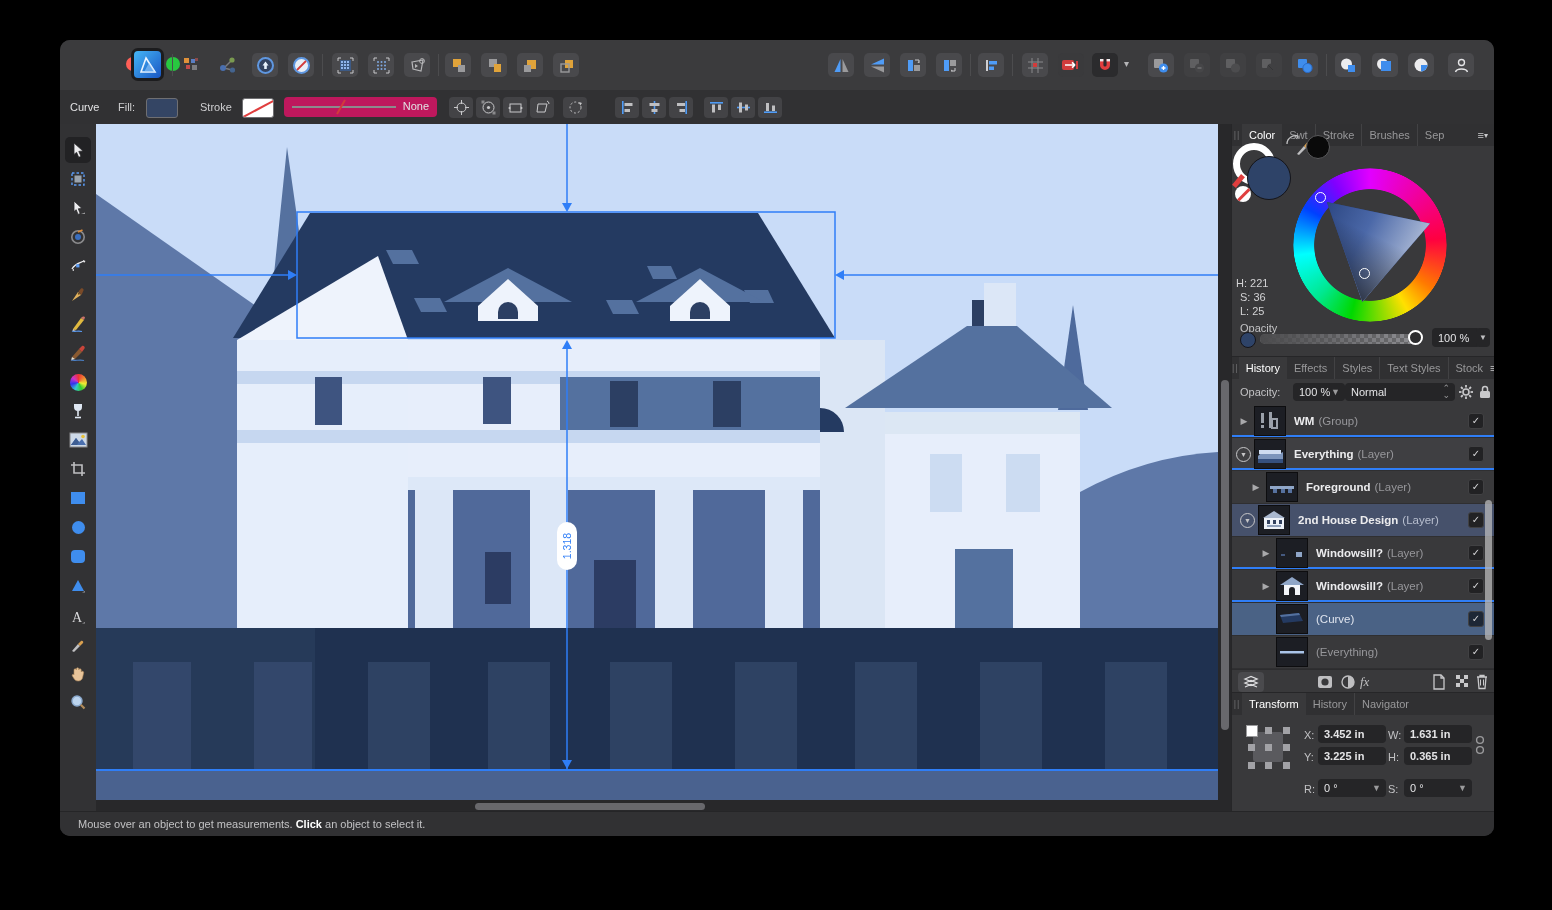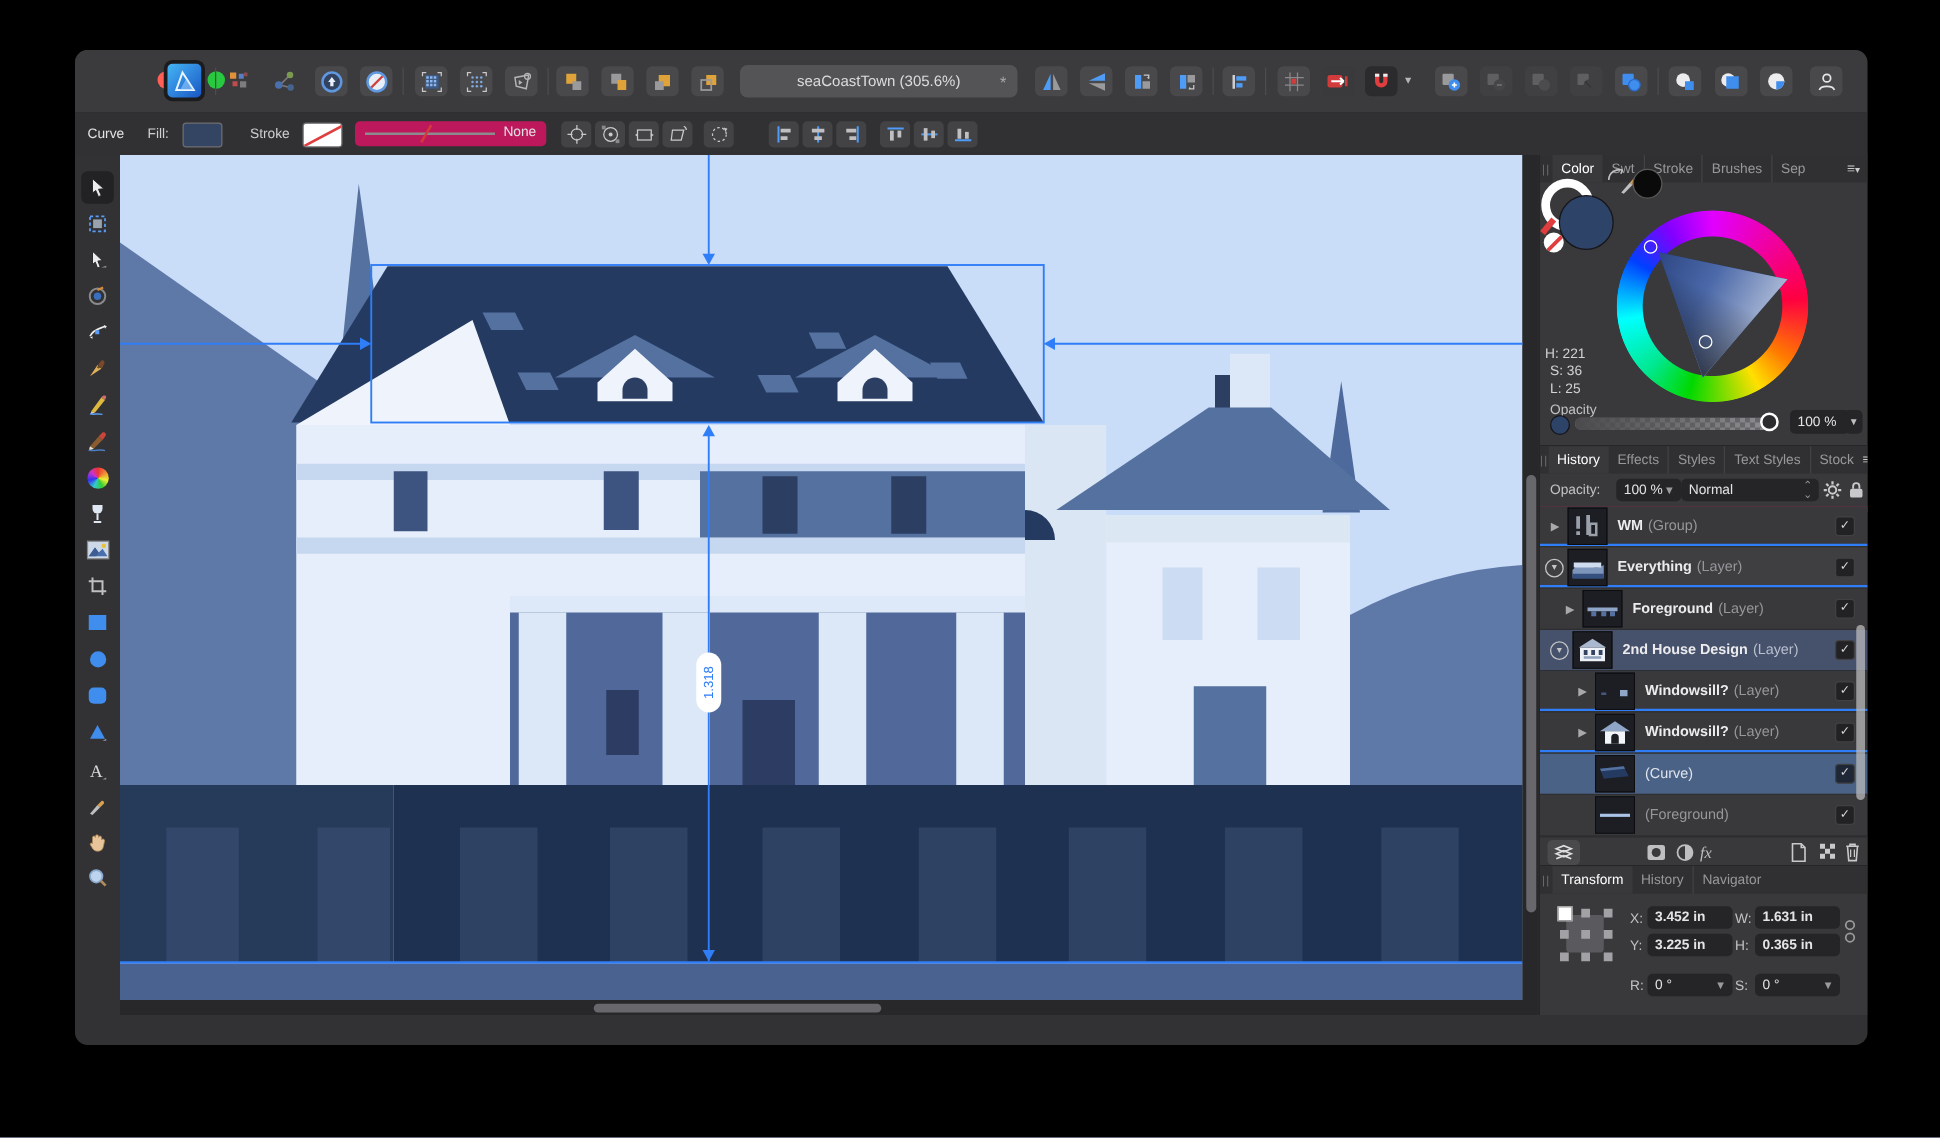--- a/index.html
+++ b/index.html
@@ -179,24 +179,20 @@
           <rect x="3" y="9" width="7" height="7" fill="#9a9a9c"></rect>
         </svg>
     </div>
     <div class="tile" style="left:493px">
       <svg width="19" height="19" viewBox="0 0 19 19">
           <rect x="8" y="4" width="8" height="8" fill="#e0a33a"></rect>
           <rect x="4" y="8" width="8" height="8" fill="none" stroke="#9a9a9c" stroke-width="1.4"></rect>
         </svg>
     </div>
 
-    <div class="titlefield">
-      <span>seaCoastTown (305.6%)</span>
-      <span class="star">*</span>
-    </div>
 
     <div class="tile" style="left:768px">
       <svg width="19" height="19" viewBox="0 0 19 19">
           <path d="M8.5 3 V16 L2.5 16 Z" fill="#4f9cf7"></path>
           <path d="M10.5 3 V16 L16.5 16 Z" fill="#9a9a9c"></path>
         </svg>
     </div>
     <div class="tile" style="left:804px">
       <svg width="19" height="19" viewBox="0 0 19 19">
           <path d="M3 8.5 H16 L16 2.5 Z" fill="#4f9cf7"></path>
@@ -827,21 +823,21 @@
         <span class="lname"></span>
           <span class="ltype" style="color:#dfe4ee;margin-left:0">(Curve)</span>
         <span class="lcheck" style="background:#1d2736">✓</span>
       </div>
       <div class="layerrow" style="top:279px;padding-left:40px">
         <div class="thumb"><svg width="30" height="28" viewBox="0 0 30 28">
               <rect width="30" height="28" fill="#1c1e24"></rect>
               <rect x="3" y="13" width="24" height="2.5" fill="#aac4e8"></rect>
             </svg></div>
         <span class="lname"></span>
-          <span class="ltype" style="margin-left:0">(Foreground)</span>
+          <span class="ltype" style="margin-left:0">(Everything)</span>
         <span class="lcheck">✓</span>
       </div>
 
       <div style="position:absolute;right:2px;top:143px;width:7px;height:140px;border-radius:4px;background:#b9b9bb;opacity:.75"></div>
 
       <div style="position:absolute;left:0;right:0;top:312px;height:24px;background:#39393b;border-top:1px solid #2c2c2e">
         <div style="position:absolute;left:6px;top:2px;width:26px;height:20px;background:#4a4a4d;border-radius:4px" class="ibtn">
           <svg width="16" height="14" viewBox="0 0 16 14">
               <path d="M2 4 L8 1.5 L14 4 L8 6.5 Z M2 8 L8 5.5 L14 8 L8 10.5 Z M2 12 L8 9.5 L14 12" fill="none" stroke="#dedee0" stroke-width="1.3"></path>
             </svg>
@@ -927,13 +923,16 @@
           <span class="cv">▼</span>
         </div>
       <span style="position:absolute;left:156px;top:90px;color:#c2c2c4">S:</span>
       <div class="fieldbox" style="left:172px;top:86px;width:62px;height:18px">
           <span>0 °</span>
           <span class="cv">▼</span>
         </div>
     </div>
   </div>
 
+  <div class="statusbar">
+    <span><span>Mouse over an object to get measurements. </span><b>Click</b><span> an object to select it.</span></span>
+  </div>
 </div>
 
 </body></html>

